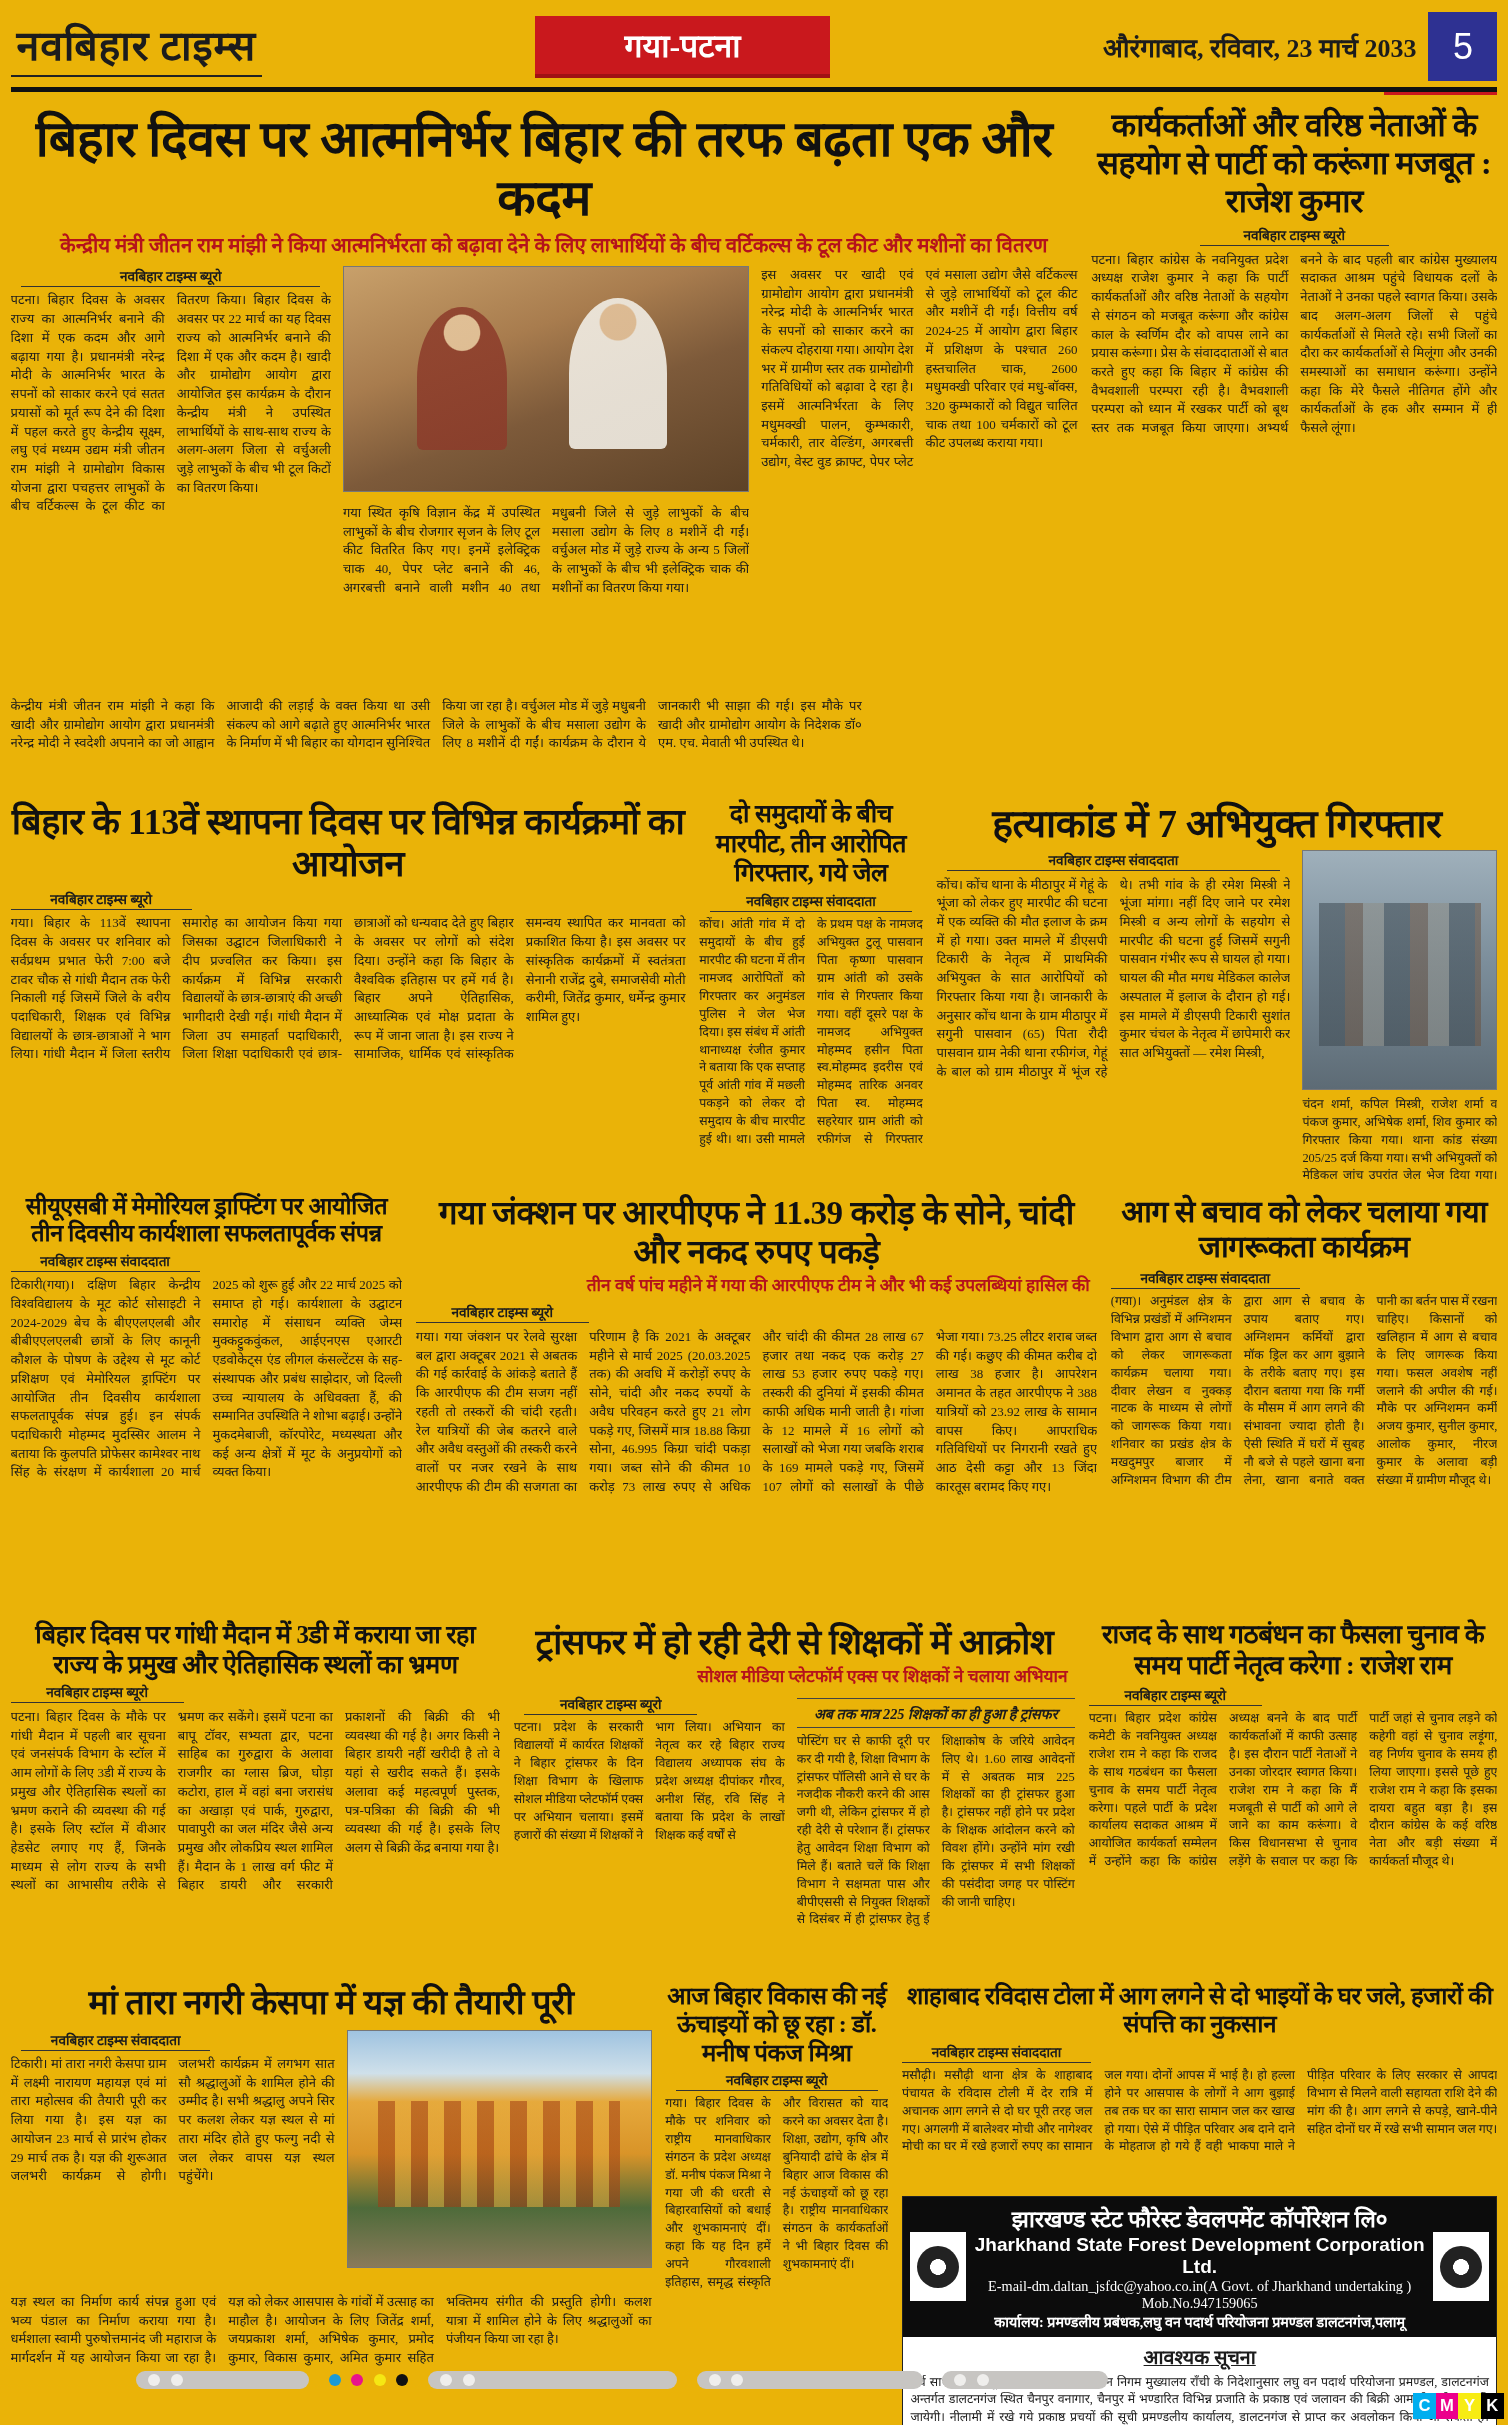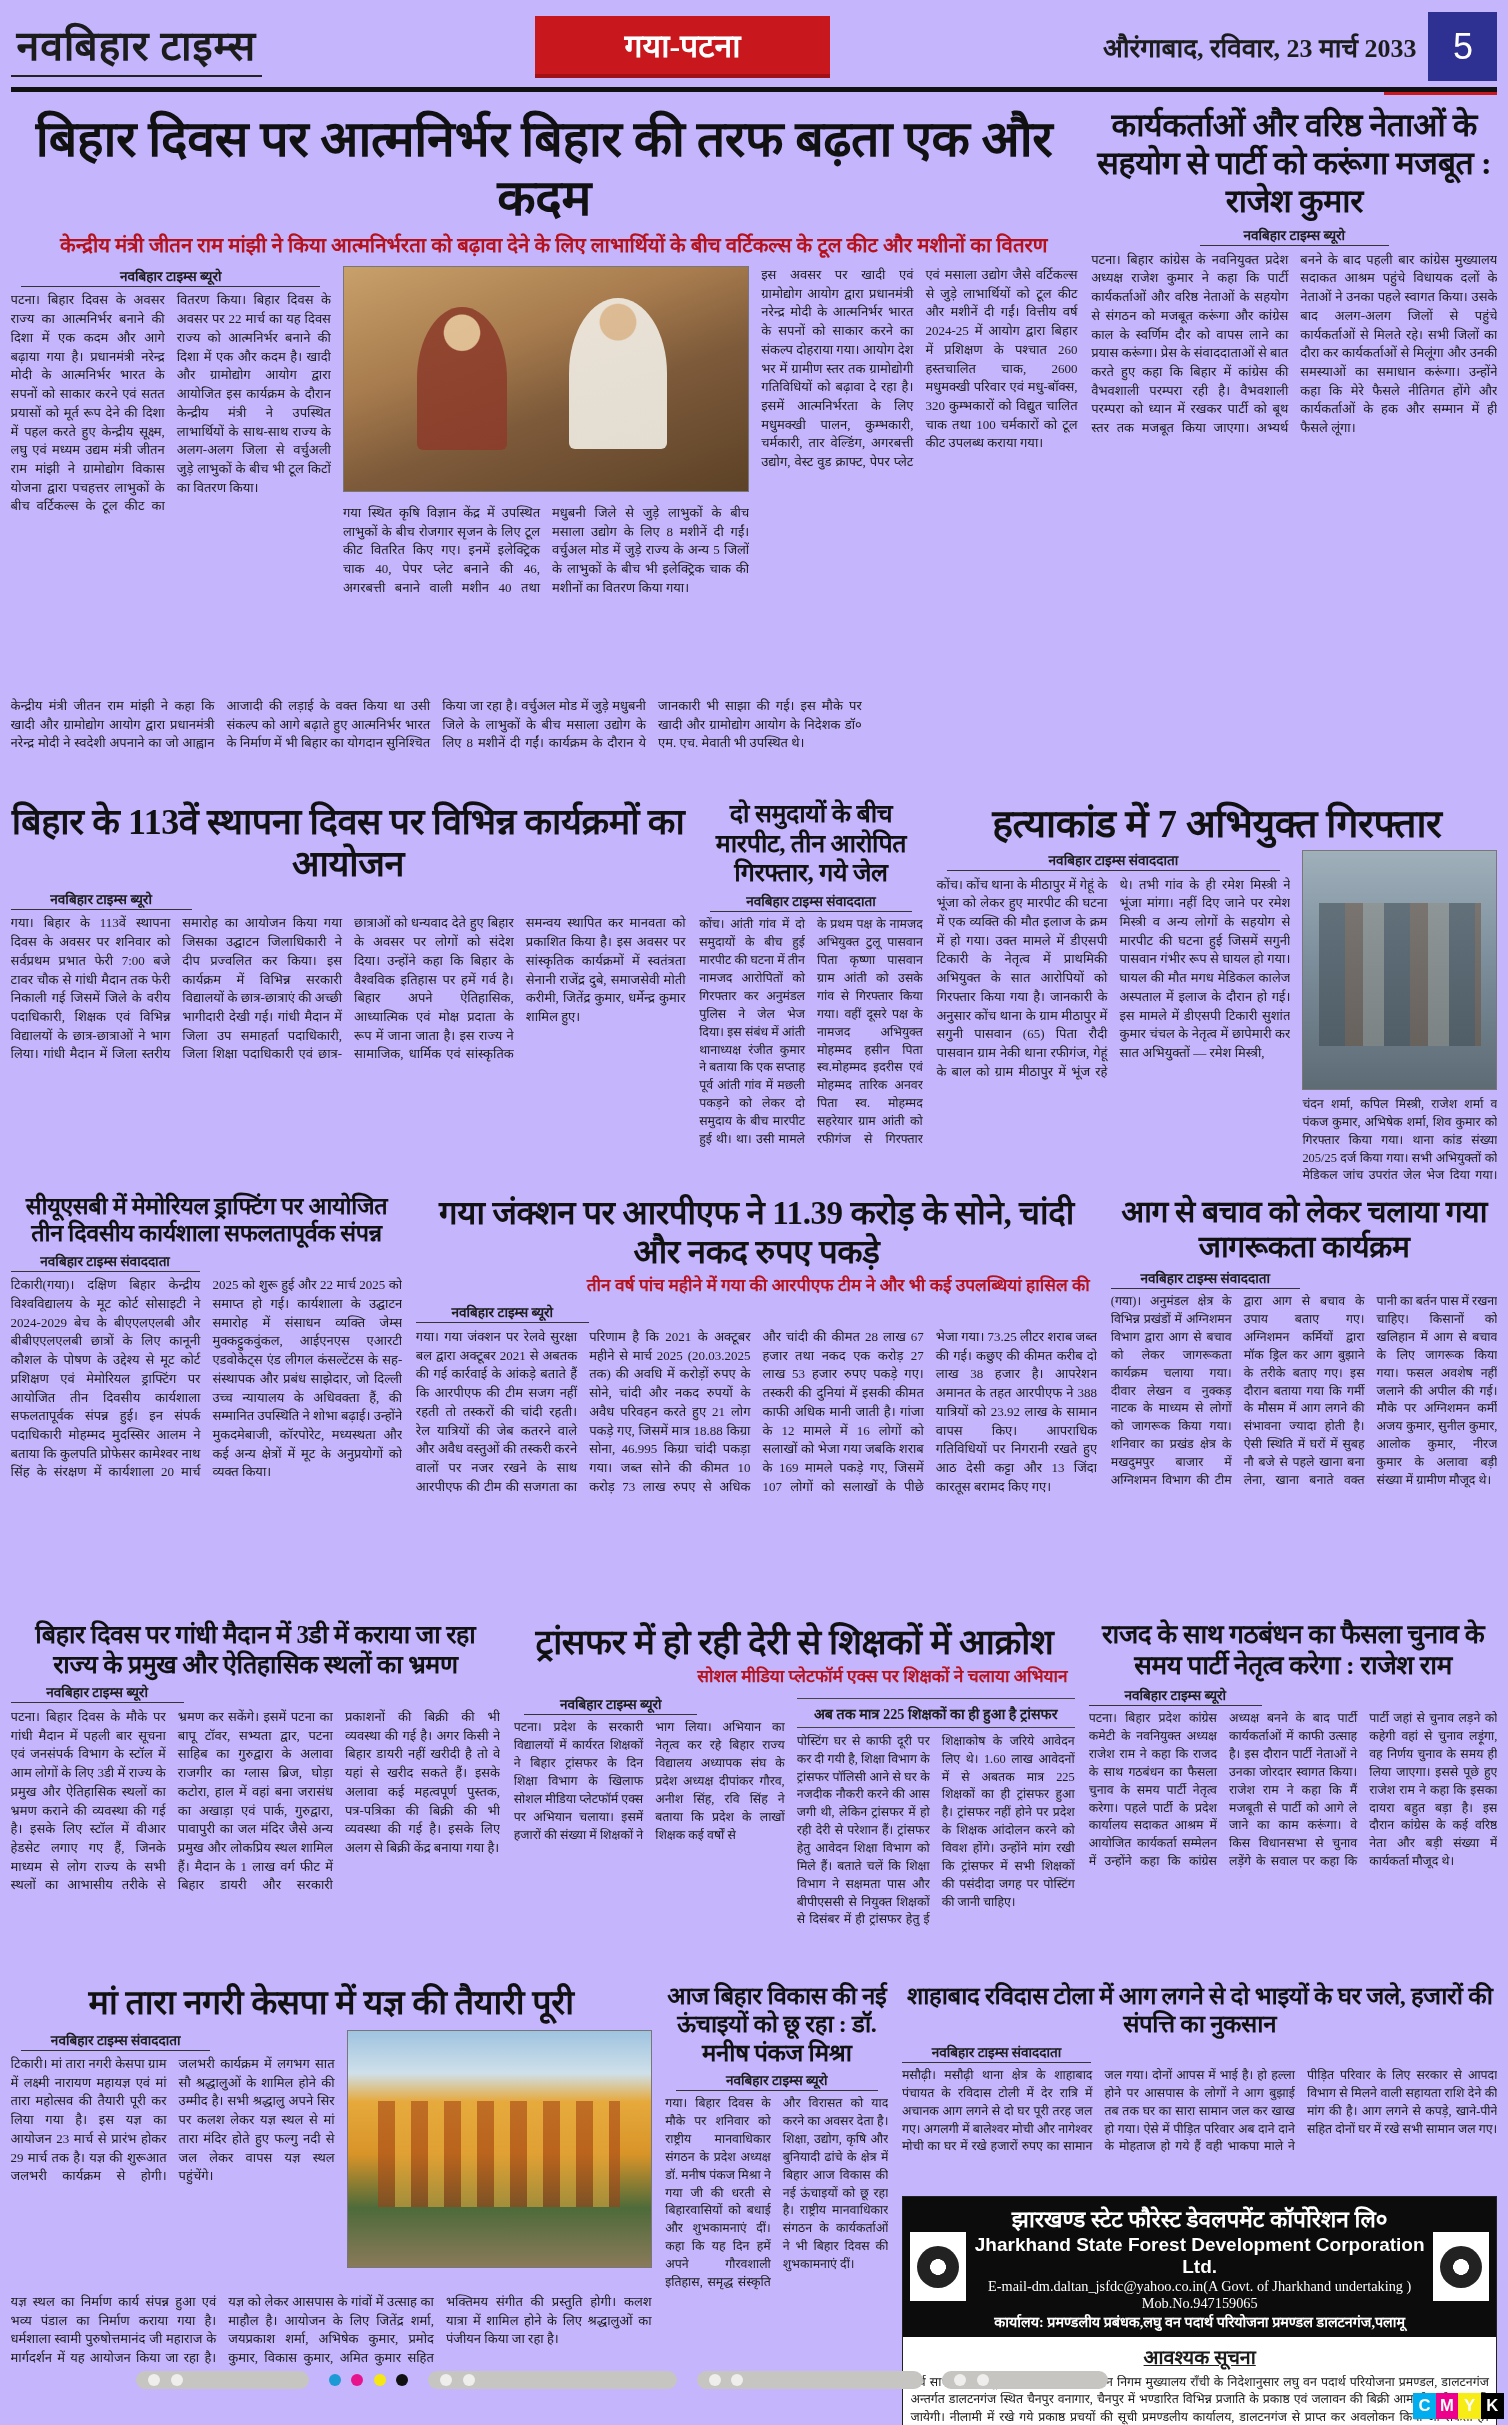--- a/index.html
+++ b/index.html
@@ -1,17 +1,17 @@
 <!DOCTYPE html>
 <html style="font-size:12px"><head>
 <meta charset="utf-8">
 <style>
   * { margin:0; padding:0; box-sizing:border-box; }
   body { background:#888; font-family:"Liberation Serif","DejaVu Serif",serif; }
-  .page { width:1508px; height:2426px; background:#c4b5fd; margin:0 auto; position:relative;
+  .page { width:1508px; height:2426px; background:#eab308; margin:0 auto; position:relative;
           overflow:hidden; padding:10.6px 10.6px 0 10.6px; color:#1c1c1c; }
 
   
   .masthead { display:flex; align-items:center; height:72px; position:relative; }
   .mast-name { font-size:41px; font-weight:bold; letter-spacing:0.8px; border-bottom:2.3px solid #222;
                padding:0 6px 3px 6px; }
   .mast-center { flex:1; display:flex; justify-content:center; }
   .edition-box { background:#c9181d; color:#fff; font-size:32px; font-weight:bold;
                  padding:7.5px 90px; border-bottom:4.5px solid #a01014; }
   .mast-right { display:flex; align-items:center; gap:12px; }
@@ -48,21 +48,21 @@
     background:linear-gradient(180deg,#9fb0bb 0%,#7d8f9c 45%,#5d6b75 100%); }
   .ph-police:before{ content:""; position:absolute; left:8%; top:22%; width:84%; height:60%;
     background:repeating-linear-gradient(90deg,#3e4a52 0 26px,#68513f 26px 44px,#8d8d86 44px 65px); opacity:.55;}
   .ph-temple { width:100%; height:238px;
     background:linear-gradient(180deg,#9fc3e0 0%,#cfe0ea 18%,#e6a93c 30%,#d99428 52%,#4e6b3a 75%,#8a7a5a 100%); }
   .ph-temple:before{ content:""; position:absolute; left:10%; top:30%; width:80%; height:45%;
     background:repeating-linear-gradient(90deg,rgba(160,60,20,.55) 0 16.6px,rgba(230,170,60,.55) 16.6px 33px);}
 
   
   .highlight { font-weight:bold; font-size:14.3px; text-align:center; border-top:1.5px solid #444; border-bottom:1.5px solid #444;
-               padding:4.5px 1.5px; margin:4.5px 0; break-inside:avoid; }
+               padding:4.5px 1.5px; margin:4.5px 0; break-inside:avoid;font-style:italic; }
 
   
   .ad { border:1.5px solid #222; margin-top:7.5px; background:#fff; }
   .ad-head { background:#0c0c0c; color:#fff; display:flex; align-items:center; gap:7.5px; padding:6px 7.5px; }
   .emblem { width:56px; height:69px; background:#fff; display:flex; align-items:center; justify-content:center; flex:0 0 auto; }
   .emblem i { display:block; width:42px; height:42px; border-radius:50%;
               background:radial-gradient(circle,#fff 0 26%,#222 27% 100%); }
   .ad-head-mid { flex:1; text-align:center; }
   .ad-t1 { font-size:22.6px; font-weight:bold; }
   .ad-t2 { font-size:19px; font-weight:bold; font-family:"Liberation Sans",sans-serif; }

